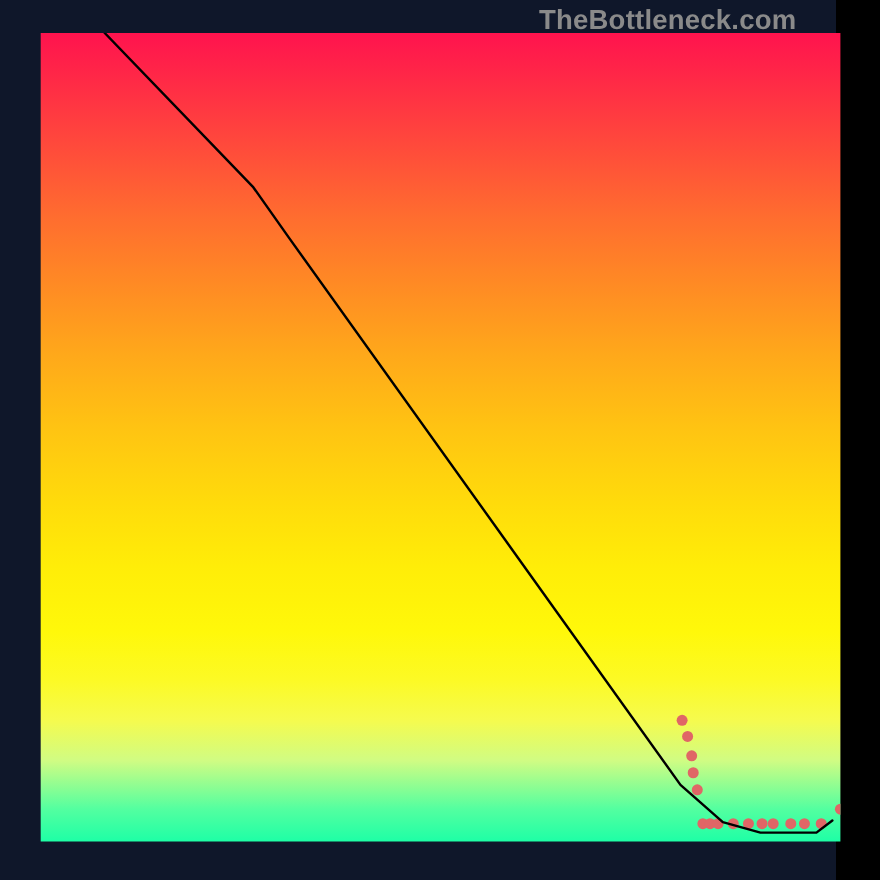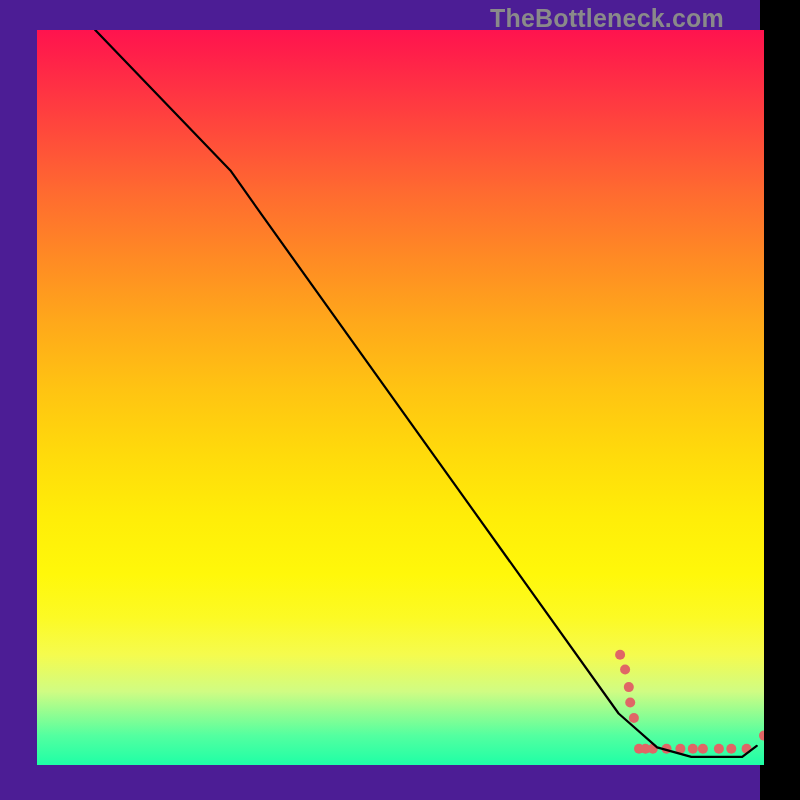--- a/index.html
+++ b/index.html
@@ -9,21 +9,21 @@
     height: 800px;
     background: #000;
     overflow: hidden;
   }
   .frame {
     position: absolute;
     left: 0;
     top: 0;
     width: 760px;
     height: 800px;
-    background: #4c1d95;
+    background: #0f172a;
   }
   .plot {
     position: absolute;
     left: 37px;
     top: 30px;
     width: 727px;
     height: 735px;
     background: linear-gradient(to bottom,
       #ff134e 0%,
       #ff2a46 6%,

